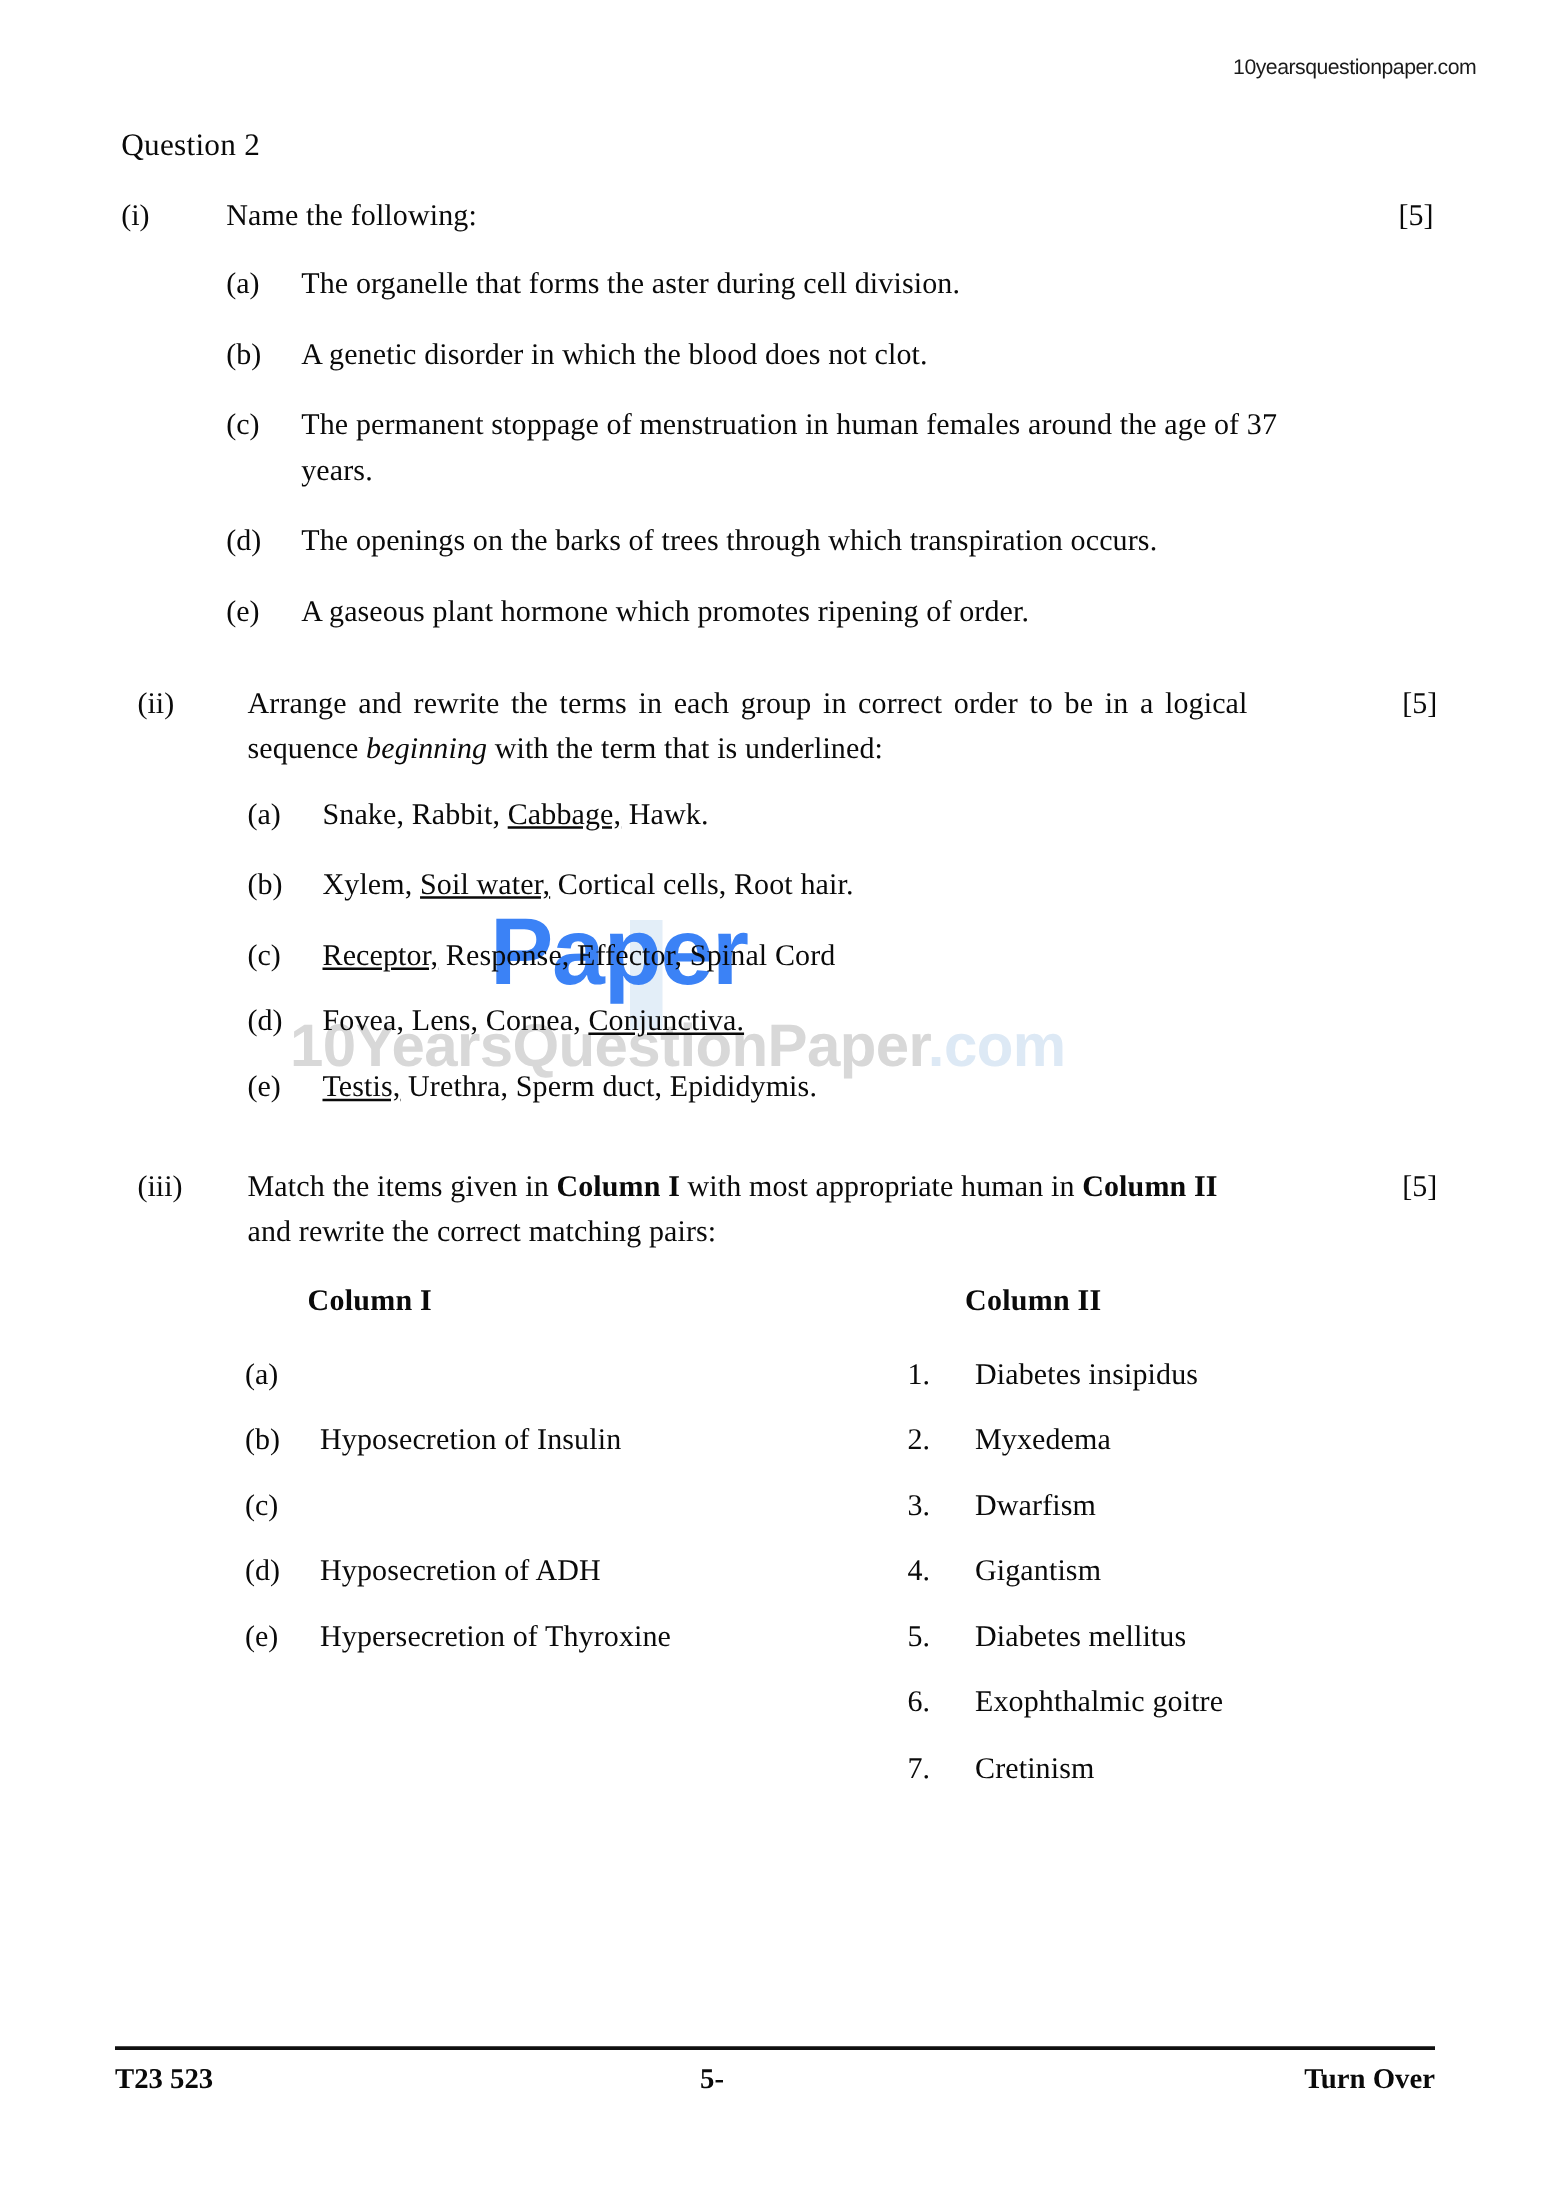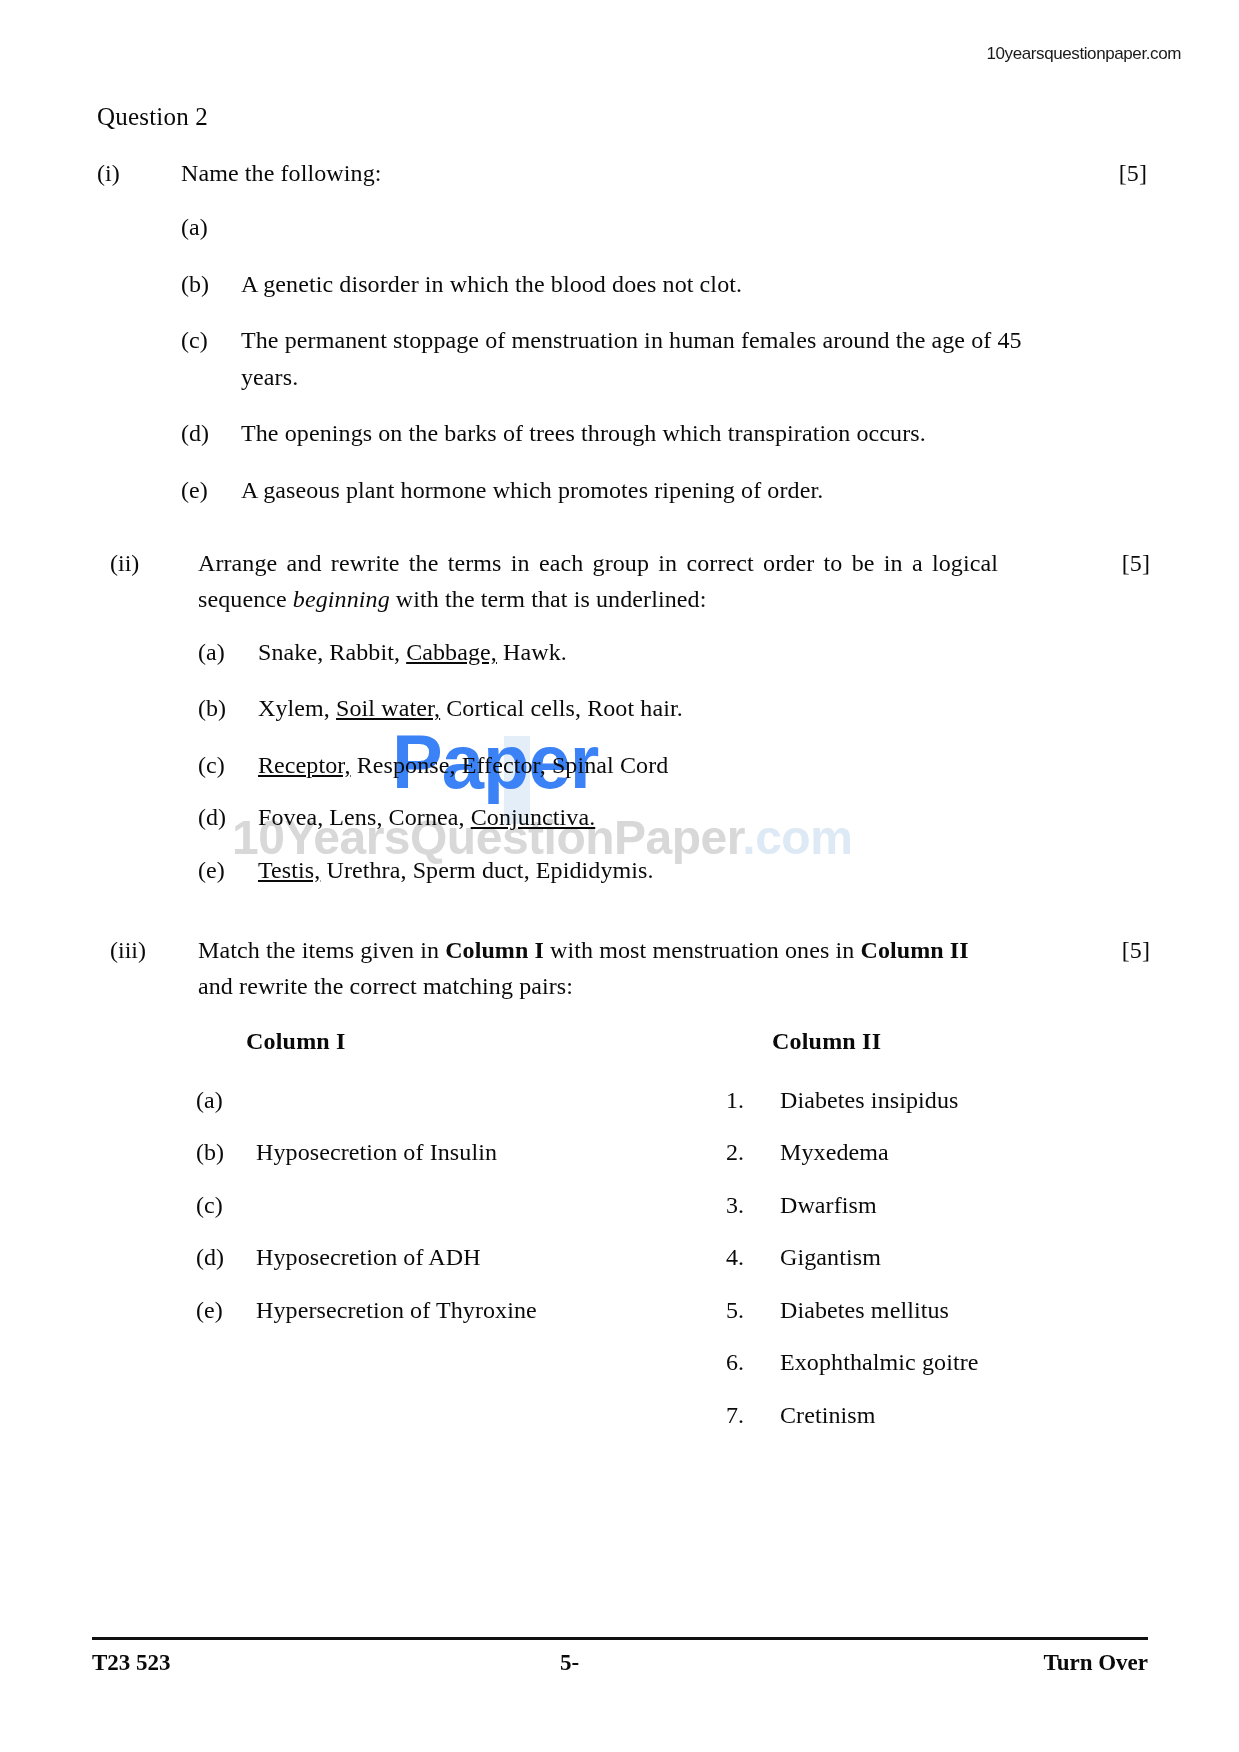--- a/index.html
+++ b/index.html
@@ -174,30 +174,31 @@
       <div class="row">
         <div class="marker m-roman">(i)</div>
         <div class="text" style="width:820px;">Name the following:</div>
         <div class="text" style="width:auto; margin-left:auto;">[5]</div>
       </div>
 
       <div style="height:18px;"></div>
 
       <div class="row" style="margin-left:84px;">
         <div class="marker m-alpha">(a)</div>
+        <div class="text" style="width:800px;">The organelle that forms the aster during cell division.</div>
       </div>
       <div style="height:20px;"></div>
       <div class="row" style="margin-left:84px;">
         <div class="marker m-alpha">(b)</div>
         <div class="text" style="width:800px;">A genetic disorder in which the blood does not clot.</div>
       </div>
       <div style="height:20px;"></div>
       <div class="row" style="margin-left:84px;">
         <div class="marker m-alpha">(c)</div>
-        <div class="text" style="width:820px;">The permanent stoppage of menstruation in human females around the age of 45 years.</div>
+        <div class="text" style="width:820px;">The permanent stoppage of menstruation in human females around the age of 37 years.</div>
       </div>
       <div style="height:20px;"></div>
       <div class="row" style="margin-left:84px;">
         <div class="marker m-alpha">(d)</div>
         <div class="text" style="width:800px;">The openings on the barks of trees through which transpiration occurs.</div>
       </div>
       <div style="height:20px;"></div>
       <div class="row" style="margin-left:84px;">
         <div class="marker m-alpha">(e)</div>
         <div class="text" style="width:800px;">A gaseous plant hormone which promotes ripening of order.</div>
@@ -235,21 +236,21 @@
       <div style="height:16px;"></div>
       <div class="row" style="margin-left:88px;">
         <div class="marker m-alpha">(e)</div>
         <div class="text" style="width:800px;"><span></span><u>Testis,</u><span> Urethra, Sperm duct, Epididymis.</span></div>
       </div>
     </div>
 
     <div class="block" style="left:110px; top:932px; width:1040px;">
       <div class="row">
         <div class="marker m-roman" style="width:88px;">(iii)</div>
-        <div class="text" style="width:800px;"><span>Match the items given in </span><b>Column I</b><span> with most menstruation ones in </span><b>Column II</b><span> and rewrite the correct matching pairs:</span></div>
+        <div class="text" style="width:800px;"><span>Match the items given in </span><b>Column I</b><span> with most appropriate human in </span><b>Column II</b><span> and rewrite the correct matching pairs:</span></div>
         <div class="text" style="margin-left:auto;">[5]</div>
       </div>
     </div>
 
     <div class="block" style="left:246px; top:1028px;">
       <div class="col-head">Column I</div>
     </div>
     <div class="block" style="left:772px; top:1028px;">
       <div class="col-head">Column II</div>
     </div>

